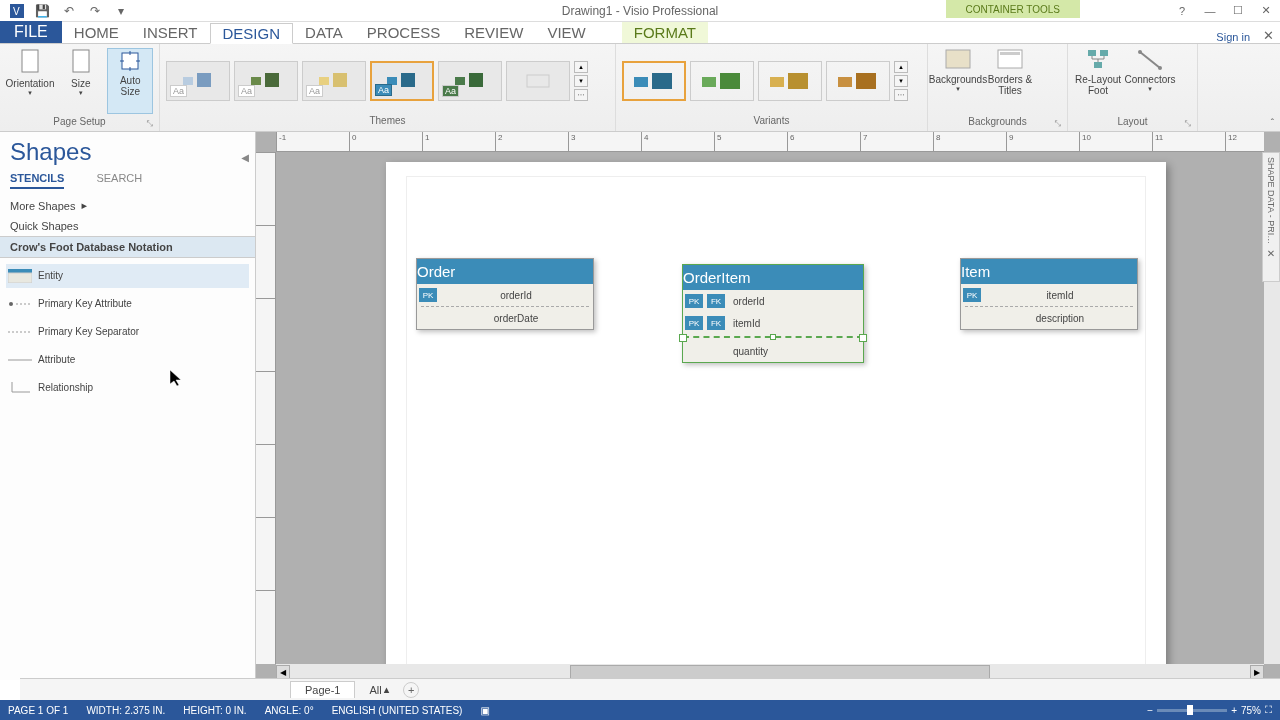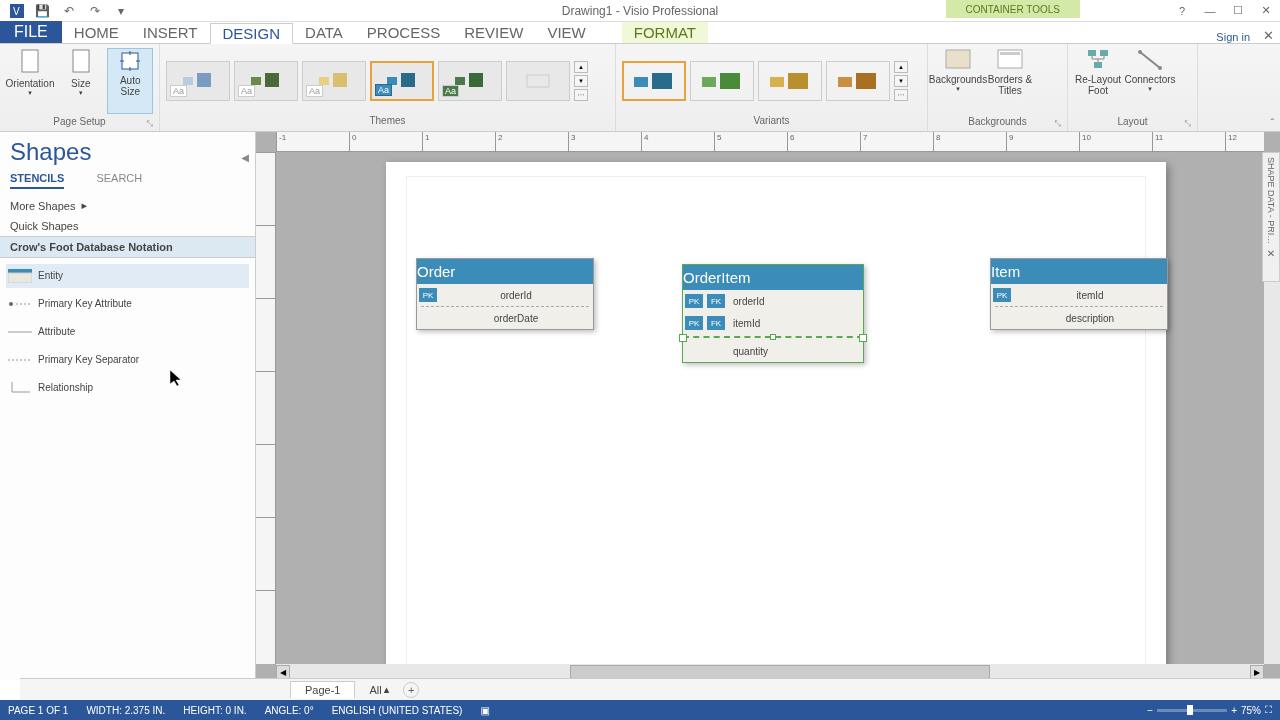--- a/index.html
+++ b/index.html
@@ -344,32 +344,32 @@
             <svg width="24" height="8">
               <circle cx="3" cy="4" r="2" fill="#666"></circle>
               <line x1="8" y1="4" x2="24" y2="4" stroke="#999" stroke-dasharray="2"></line>
             </svg>
           </span>
           <span>Primary Key Attribute</span>
         </div>
       <div class="shape-item">
           <span class="shape-icon">
             <svg width="24" height="8">
+              <line x1="0" y1="4" x2="24" y2="4" stroke="#999" stroke-dasharray="2"></line>
+            </svg>
+          </span>
+          <span>Primary Key Separator</span>
+        </div>
+      <div class="shape-item">
+          <span class="shape-icon">
+            <svg width="24" height="8">
               <line x1="0" y1="4" x2="24" y2="4" stroke="#999"></line>
             </svg>
           </span>
           <span>Attribute</span>
-        </div>
-      <div class="shape-item">
-          <span class="shape-icon">
-            <svg width="24" height="8">
-              <line x1="0" y1="4" x2="24" y2="4" stroke="#999" stroke-dasharray="2"></line>
-            </svg>
-          </span>
-          <span>Primary Key Separator</span>
         </div>
       <div class="shape-item">
           <span class="shape-icon">
             <svg width="24" height="16">
               <path d="M4 2v10h18" stroke="#999" fill="none"></path>
             </svg>
           </span>
           <span>Relationship</span>
         </div>
     </div>
@@ -459,21 +459,21 @@
           </div>
         <div class="sep-selected">
             <span class="mid-handle"></span>
           </div>
         <div class="entity-row">
             <span style="width:44px"></span>
             <span class="attr-text" style="text-align:left;padding-left:6px">quantity</span>
           </div>
       </div>
 
-      <div class="entity" style="left:604px; top:96px; width:178px">
+      <div class="entity" style="left:574px; top:96px; width:178px">
         <div class="entity-header">Item</div>
         <div class="entity-row">
             <span class="key-box">PK</span>
             <span class="attr-text">itemId</span>
           </div>
         <div class="pk-sep"></div>
         <div class="entity-row">
             <span style="width:22px"></span>
             <span class="attr-text">description</span>
           </div>

